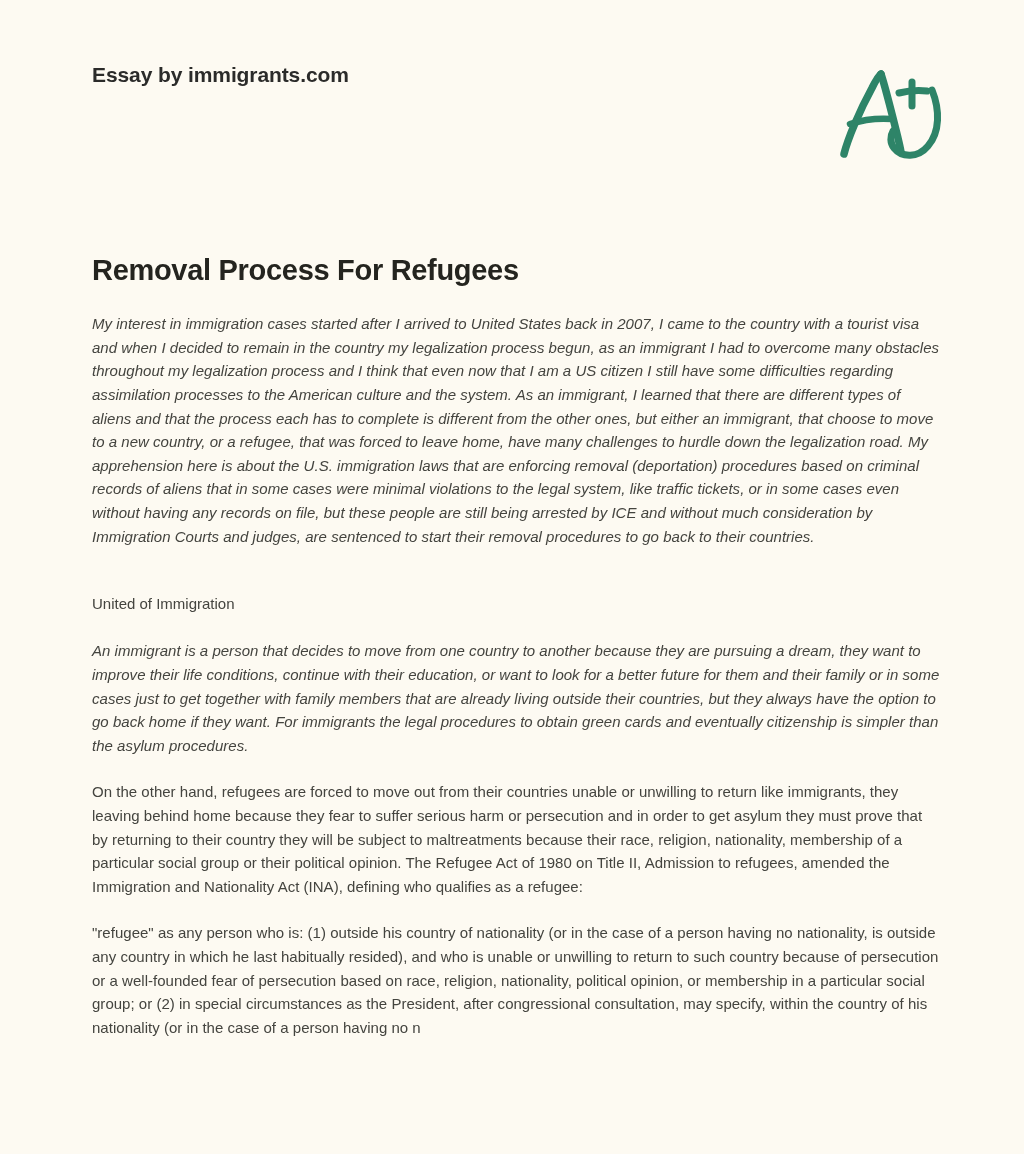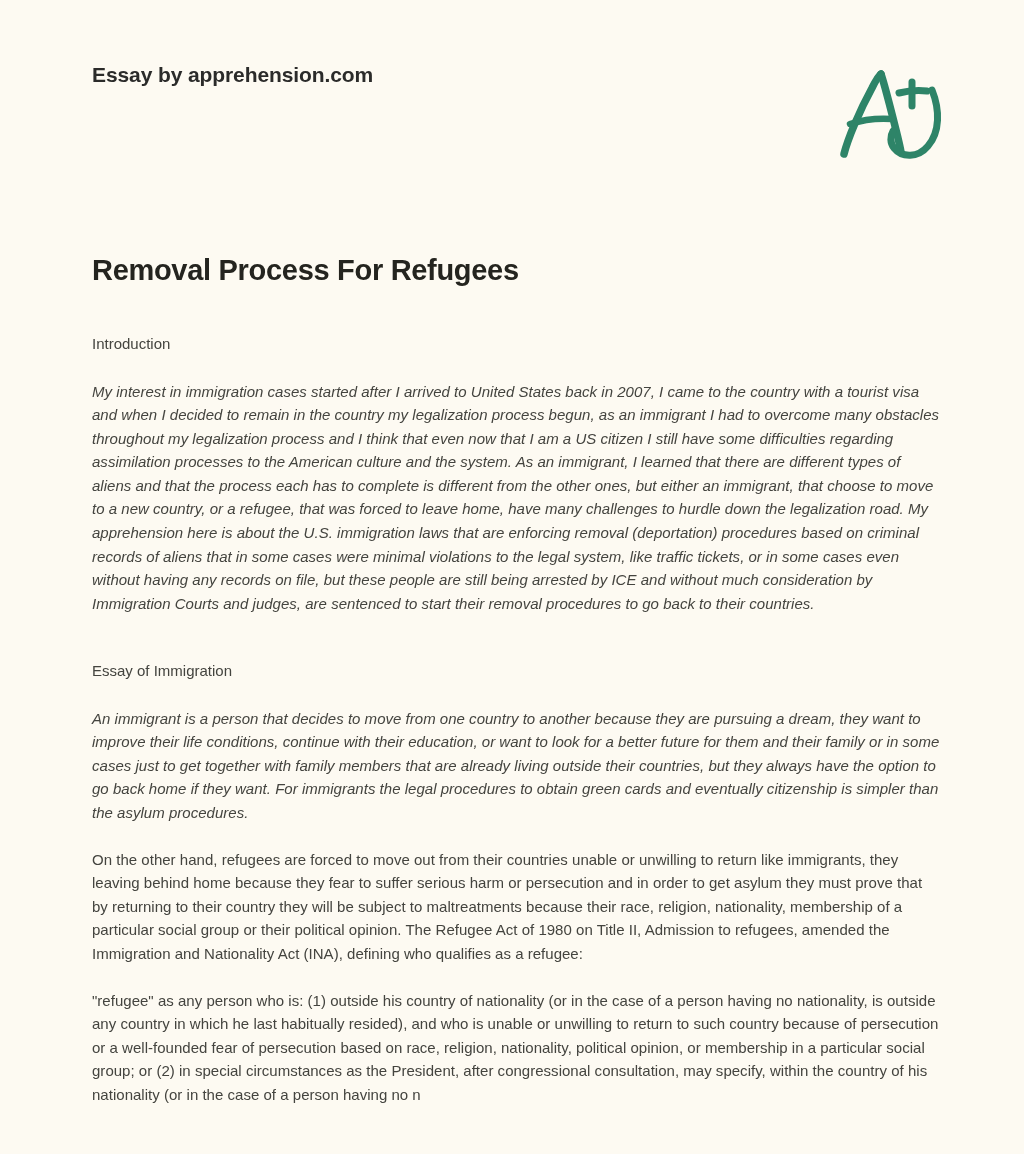--- a/index.html
+++ b/index.html
@@ -88,21 +88,21 @@
   }
   p.para.first { margin-top: 24px; font-style: italic; }
   .truncated { overflow: hidden; }
 </style>
 </head>
 <body>
 
 <div class="page">
 
   <div class="header">
-    <div class="brand-line">Essay by apprehension.com</div>
+    <div class="brand-line">Essay by immigrants.com</div>
 
     <div class="logo">
       <svg viewBox="0 0 112 96" xmlns="http://www.w3.org/2000/svg" aria-label="A+">
         <g fill="none" stroke="#2e8468" stroke-linecap="round" stroke-linejoin="round">
 
           <path d="M10 88 C14 72 26 44 38 22 C41 16 44 10 47 8" stroke-width="7.5"></path>
 
           <path d="M47 8 C51 20 57 44 62 64 C64 72 66 80 67 86" stroke-width="7.5"></path>
 
           <path d="M16 58 C28 54 44 52 58 53" stroke-width="6.5"></path>
@@ -115,25 +115,24 @@
         </g>
       </svg>
     </div>
   </div>
 
   <div class="content truncated">
 
     <h1 class="doc-title">Removal Process For Refugees</h1>
 
     <div class="section">
-      <div class="section-heading">Introduction</div>
       <p class="para first">My interest in immigration cases started after I arrived to United States back in 2007, I came to the country with a tourist visa and when I decided to remain in the country my legalization process begun, as an immigrant I had to overcome many obstacles throughout my legalization process and I think that even now that I am a US citizen I still have some difficulties regarding assimilation processes to the American culture and the system. As an immigrant, I learned that there are different types of aliens and that the process each has to complete is different from the other ones, but either an immigrant, that choose to move to a new country, or a refugee, that was forced to leave home, have many challenges to hurdle down the legalization road. My apprehension here is about the U.S. immigration laws that are enforcing removal (deportation) procedures based on criminal records of aliens that in some cases were minimal violations to the legal system, like traffic tickets, or in some cases even without having any records on file, but these people are still being arrested by ICE and without much consideration by Immigration Courts and judges, are sentenced to start their removal procedures to go back to their countries.</p>
     </div>
 
     <div class="section">
-      <div class="section-heading">Essay of Immigration</div>
+      <div class="section-heading">United of Immigration</div>
       <p class="para first">An immigrant is a person that decides to move from one country to another because they are pursuing a dream, they want to improve their life conditions, continue with their education, or want to look for a better future for them and their family or in some cases just to get together with family members that are already living outside their countries, but they always have the option to go back home if they want. For immigrants the legal procedures to obtain green cards and eventually citizenship is simpler than the asylum procedures.</p>
       <p class="para">On the other hand, refugees are forced to move out from their countries unable or unwilling to return like immigrants, they leaving behind home because they fear to suffer serious harm or persecution and in order to get asylum they must prove that by returning to their country they will be subject to maltreatments because their race, religion, nationality, membership of a particular social group or their political opinion. The Refugee Act of 1980 on Title II, Admission to refugees, amended the Immigration and Nationality Act (INA), defining who qualifies as a refugee:</p>
       <p class="para">"refugee" as any person who is: (1) outside his country of nationality (or in the case of a person having no nationality, is outside any country in which he last habitually resided), and who is unable or unwilling to return to such country because of persecution or a well-founded fear of persecution based on race, religion, nationality, political opinion, or membership in a particular social group; or (2) in special circumstances as the President, after congressional consultation, may specify, within the country of his nationality (or in the case of a person having no n</p>
     </div>
 
   </div>
 </div>
 
 </body></html>

